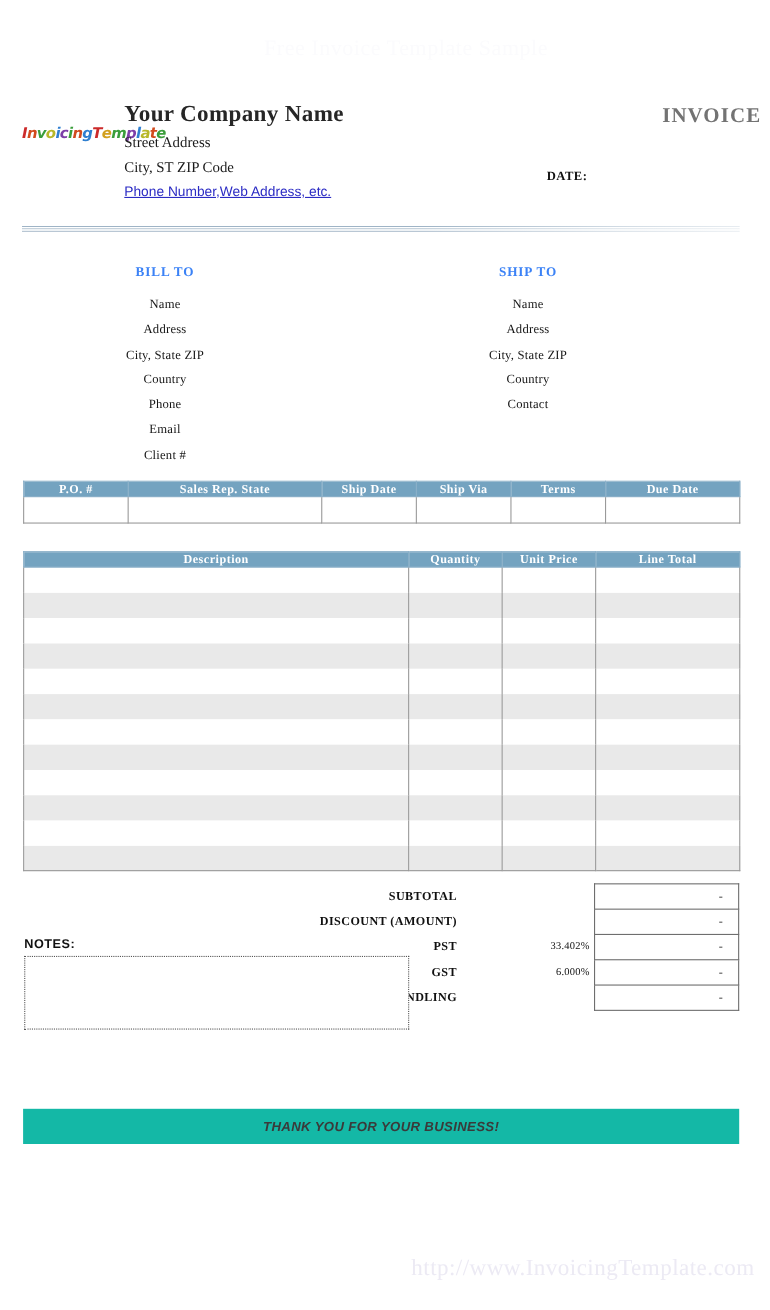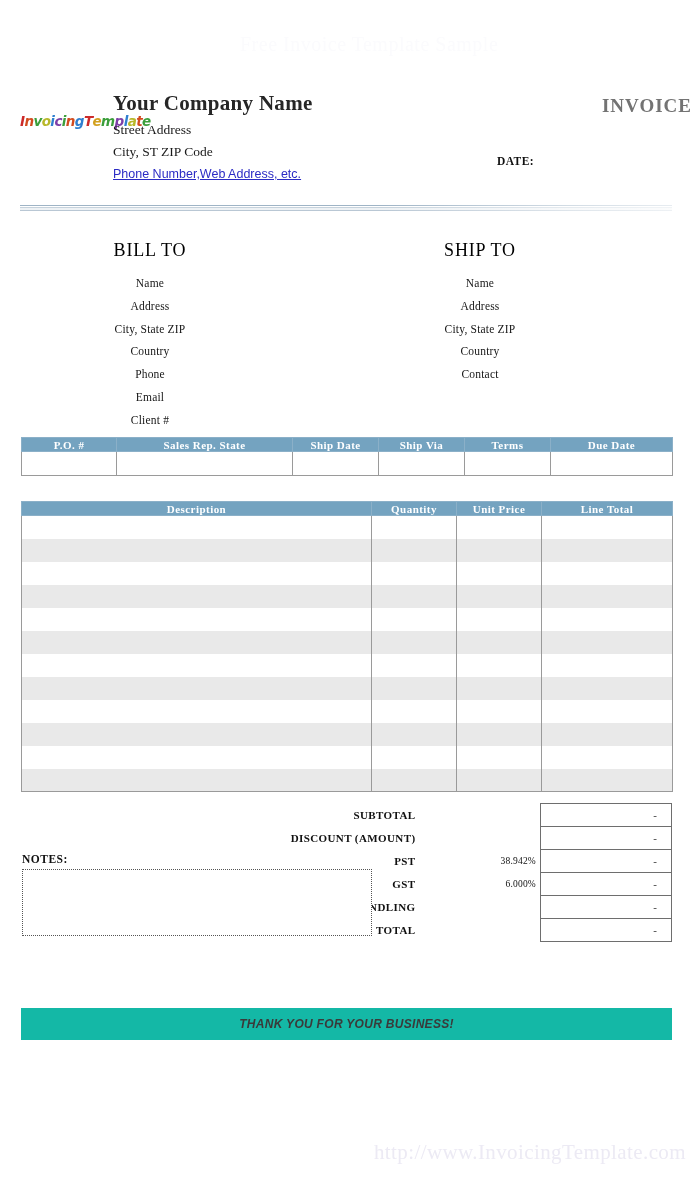--- a/index.html
+++ b/index.html
@@ -141,24 +141,24 @@
   }
   .party {
     position: absolute;
     top: 0;
     width: 300px;
     text-align: center;
   }
   .party.bill { left: 0px; }
   .party.ship { left: 330px; }
   .party-title {
-    font-size: 18px;
-    font-weight: normal;
+    font-size: 12px;
+    font-weight: bold;
     letter-spacing: 0.8px;
-    color: #000000;
+    color: #3b82f6;
     margin-bottom: 11px;
   }
   .party-line {
     font-size: 11.5px;
     color: #161616;
     line-height: 1.98;
     letter-spacing: 0.2px;
   }
 
   
@@ -233,21 +233,21 @@
     font-size: 11px;
   }
 
   
   .notes-wrap {
     position: absolute;
     left: 22px; top: 853px;
     width: 350px;
   }
   .notes-label {
-    font-family: Liberation Serif, serif;
+    font-family: Liberation Sans, sans-serif;
     font-size: 11.5px;
     font-weight: bold;
     letter-spacing: 0.5px;
     color: #111;
     margin-bottom: 4px;
   }
   .notes-box {
     width: 350px; height: 67px;
     border: 1px dotted #555;
     background: #ffffff;
@@ -467,38 +467,33 @@
           <td class="pct"></td>
           <td class="val">-</td>
         </tr>
         <tr>
           <td class="lbl">DISCOUNT (AMOUNT)</td>
           <td class="pct"></td>
           <td class="val">-</td>
         </tr>
         <tr>
           <td class="lbl">PST</td>
-          <td class="pct">38.942%</td>
+          <td class="pct">33.402%</td>
           <td class="val">-</td>
         </tr>
         <tr>
           <td class="lbl">GST</td>
           <td class="pct">6.000%</td>
           <td class="val">-</td>
         </tr>
         <tr>
           <td class="lbl">SHIPPING &amp; HANDLING</td>
           <td class="pct"></td>
           <td class="val">-</td>
         </tr>
-        <tr>
-          <td class="lbl">TOTAL</td>
-          <td class="pct"></td>
-          <td class="val">-</td>
-        </tr>
       </tbody>
   </table>
 
   <div class="notes-wrap">
     <div class="notes-label">NOTES:</div>
     <div class="notes-box"></div>
   </div>
 
   <div class="thanks">THANK YOU FOR YOUR BUSINESS!</div>
 

